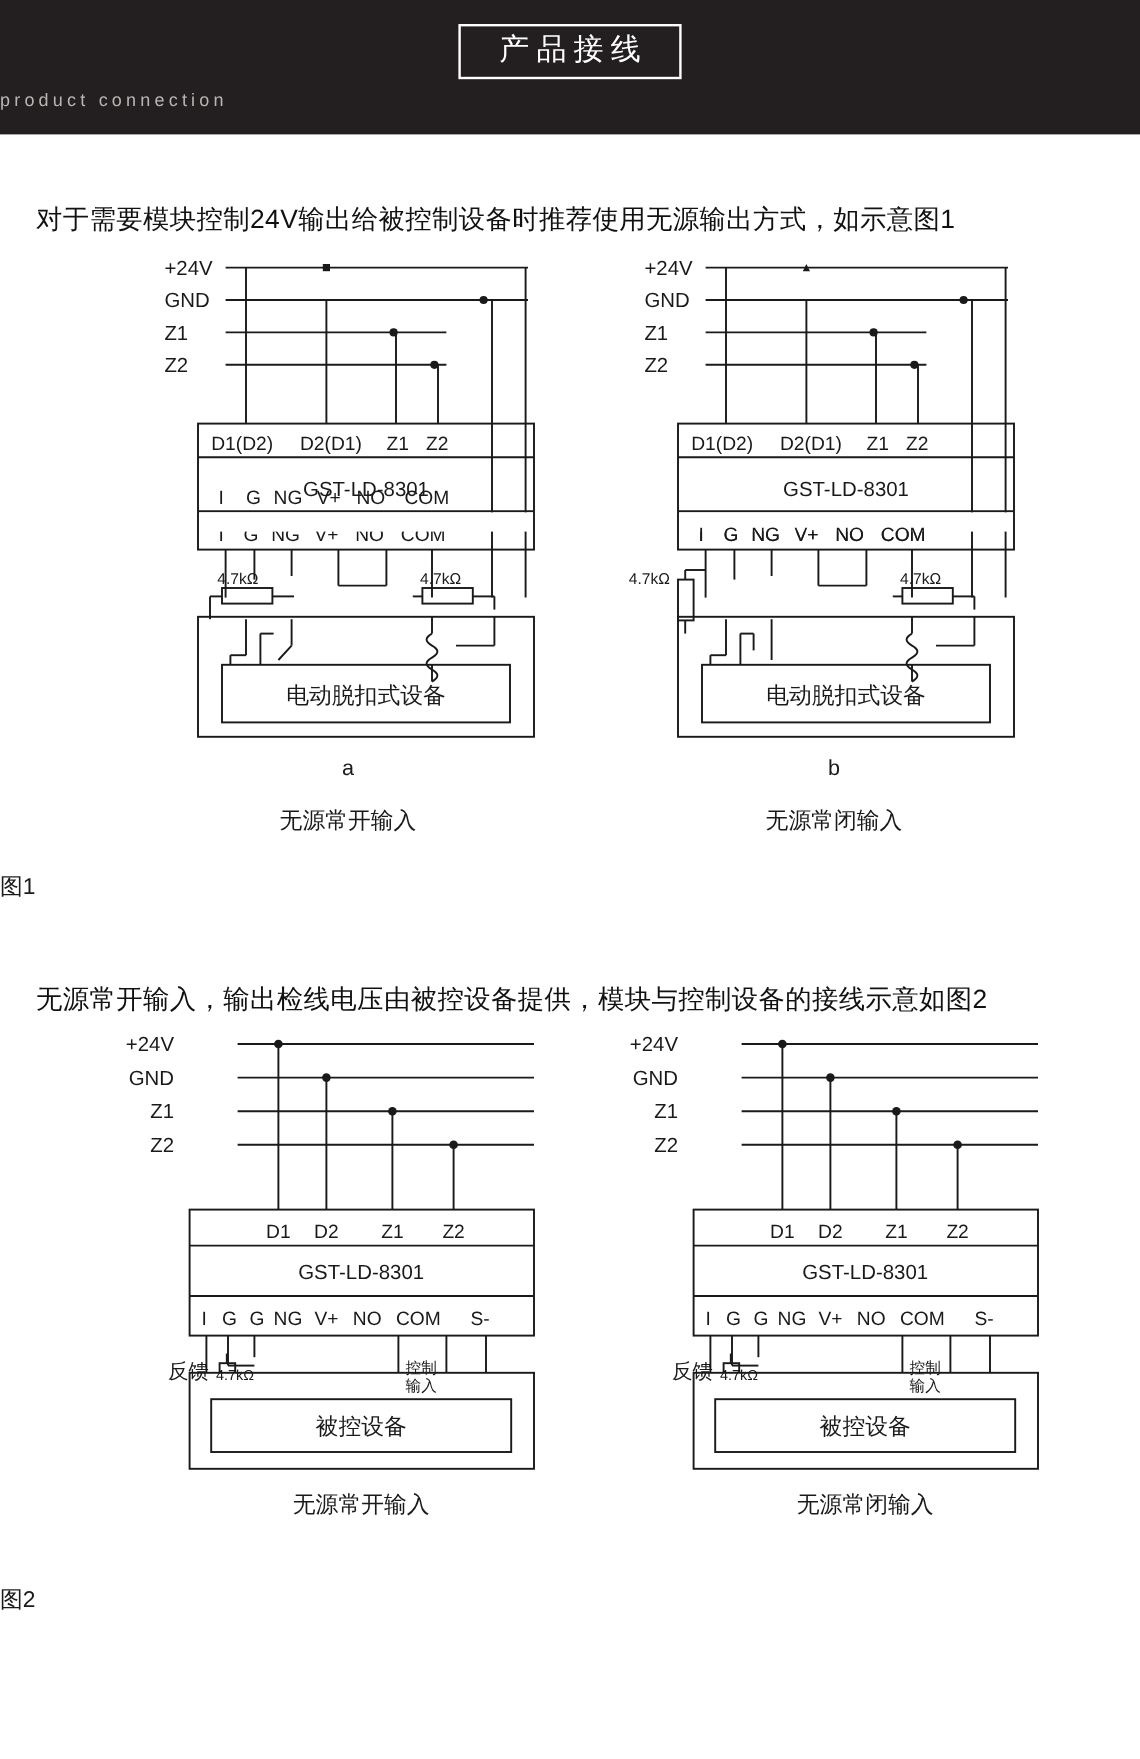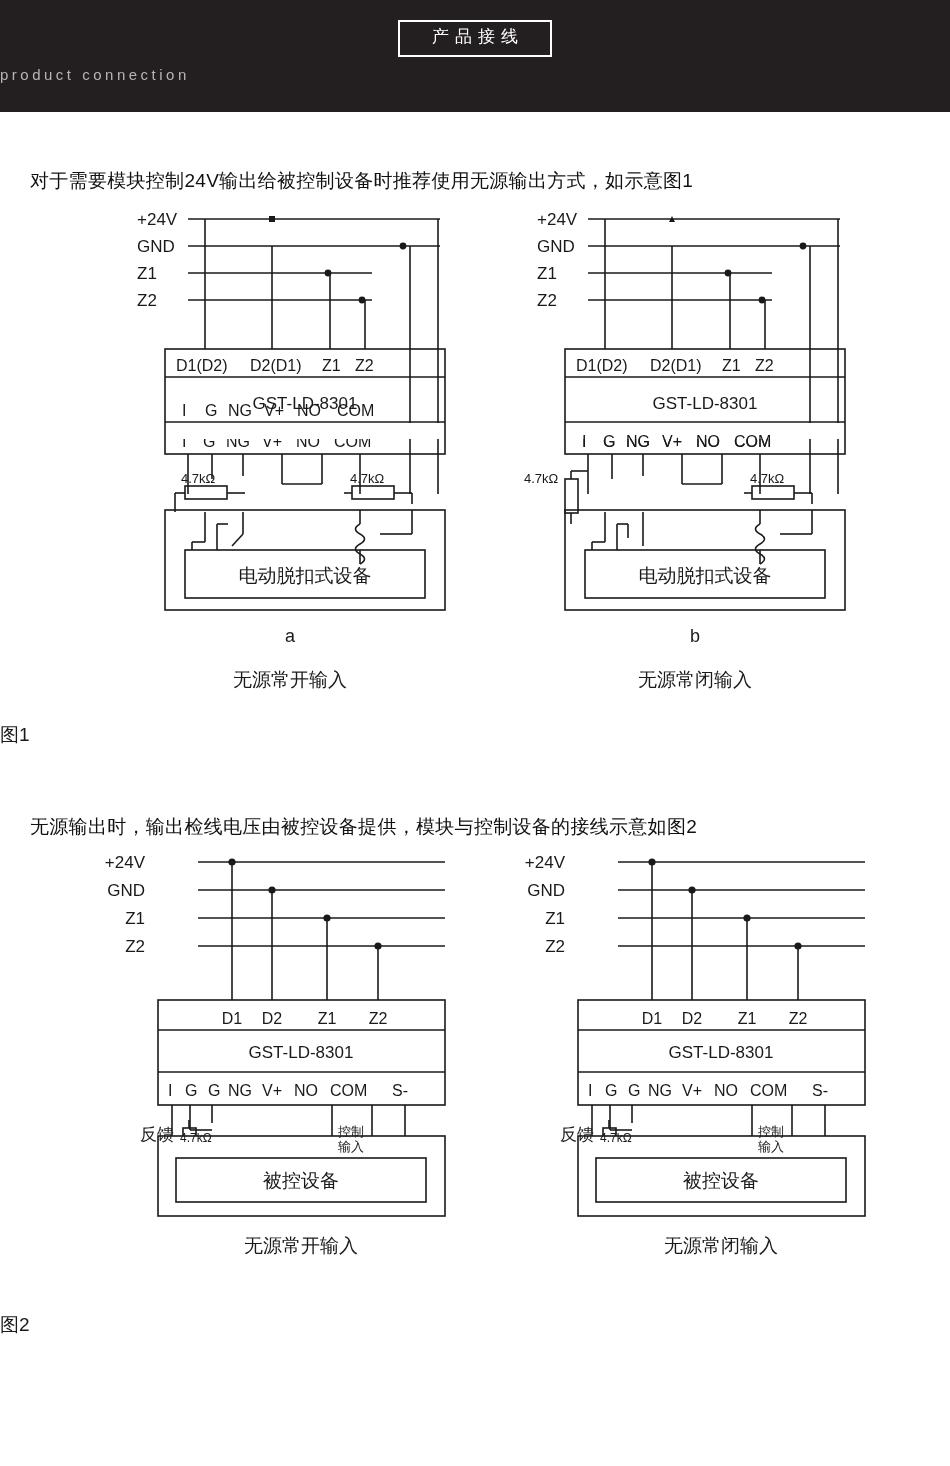--- a/index.html
+++ b/index.html
@@ -15,36 +15,36 @@
   .banner{
     width:950px;height:112px;background:#231f20;position:relative;
   }
   .banner-inner{
     position:absolute;left:0;right:0;top:20px;text-align:center;
   }
   .banner-title{
     display:inline-block;
     border:2px solid #ffffff;
     color:#ffffff;
-    font-size:17px;
+    font-size:25px;
     letter-spacing:6px;
     padding:6px 26px 8px 32px;
     line-height:1.1;
   }
   .banner-sub{
     margin-top:9px;
     color:#b9b5b2;
     font-size:15px;
     letter-spacing:3.5px;
     text-align:left;
   }
 
   
   .para{
-    font-size:19px;
+    font-size:22px;
     color:#111;
     margin:0;
     padding:0 0 0 30px;
     letter-spacing:0.3px;
   }
   .p1{margin-top:56px;}
   .p2{margin-top:0;}
 
   .fig-caption{
     text-align:left;
@@ -267,21 +267,21 @@
         <text x="290" y="448" font-size="18" text-anchor="middle">a</text>
         <text x="695" y="448" font-size="18" text-anchor="middle">b</text>
         <text x="290" y="492" font-size="19" text-anchor="middle">无源常开输入</text>
         <text x="695" y="492" font-size="19" text-anchor="middle">无源常闭输入</text>
       </g>
     </svg>
 
     <p class="fig-caption" style="margin-top:8px;">图1</p>
   </div>
 
-  <p class="para p2" style="margin-top:66px;">无源输出时，输出检线电压由被控设备提供，模块与控制设备的接线示意如图2</p>
+  <p class="para p2" style="margin-top:66px;">无源常开输入，输出检线电压由被控设备提供，模块与控制设备的接线示意如图2</p>
 
   <div class="diagram-wrap">
     <svg class="svg-block" width="950" height="460" viewBox="0 0 950 460">
       <g stroke="#1a1a1a" fill="none" stroke-width="1.6">
 
         <line x1="198" y1="22" x2="445" y2="22"></line>
         <line x1="198" y1="50" x2="445" y2="50"></line>
         <line x1="198" y1="78" x2="445" y2="78"></line>
         <line x1="198" y1="106" x2="445" y2="106"></line>
 

